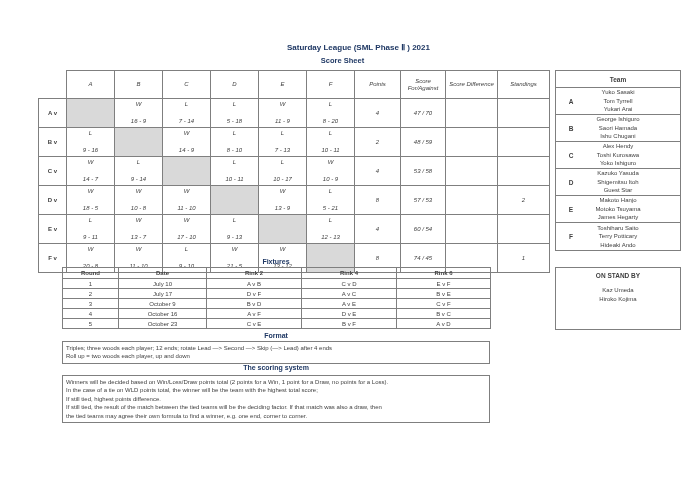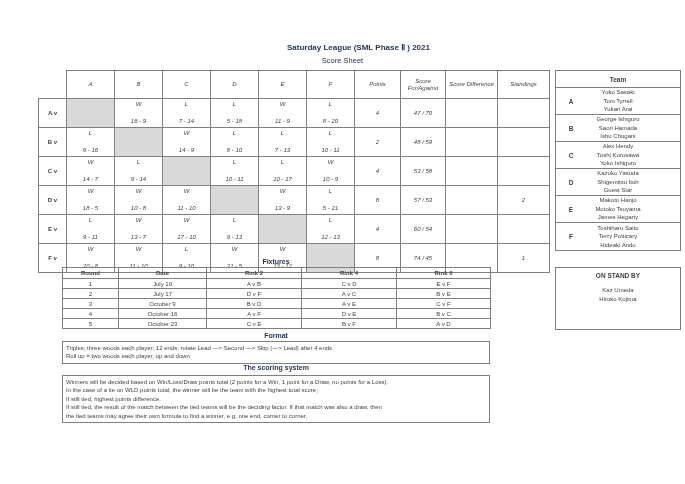--- a/index.html
+++ b/index.html
@@ -6,21 +6,21 @@
     --navy:#1f3864; --shade:#d9d9d9; --border:#7f7f7f; --text:#3f3f3f;
   }
   *{margin:0;padding:0;box-sizing:border-box;}
   html,body{background:#fff;}
   body{width:685px;height:484px;position:relative;font-family:"Liberation Sans",sans-serif;color:var(--text);}
   .page{position:absolute;inset:0;background:#fff;overflow:hidden;}
 
   .doc-title{position:absolute;top:43px;left:0;width:685px;text-align:center;
     color:var(--navy);font-weight:bold;font-size:8px;padding-left:32px;}
   .sheet-title{position:absolute;top:56px;left:0;width:685px;text-align:center;
-    color:var(--navy);font-weight:normal;font-size:7.5px;}
+    color:var(--navy);font-weight:bold;font-size:7.5px;}
   .sec-title{position:absolute;left:62px;width:428px;text-align:center;
     color:var(--navy);font-weight:bold;font-size:7px;}
   .fixtures-title{top:258px;}
   .format-title{top:332px;}
   .scoring-title{top:364px;}
 
   table{border-collapse:collapse;table-layout:fixed;}
   td,th{border:1px solid var(--border);overflow:hidden;}
 
   

